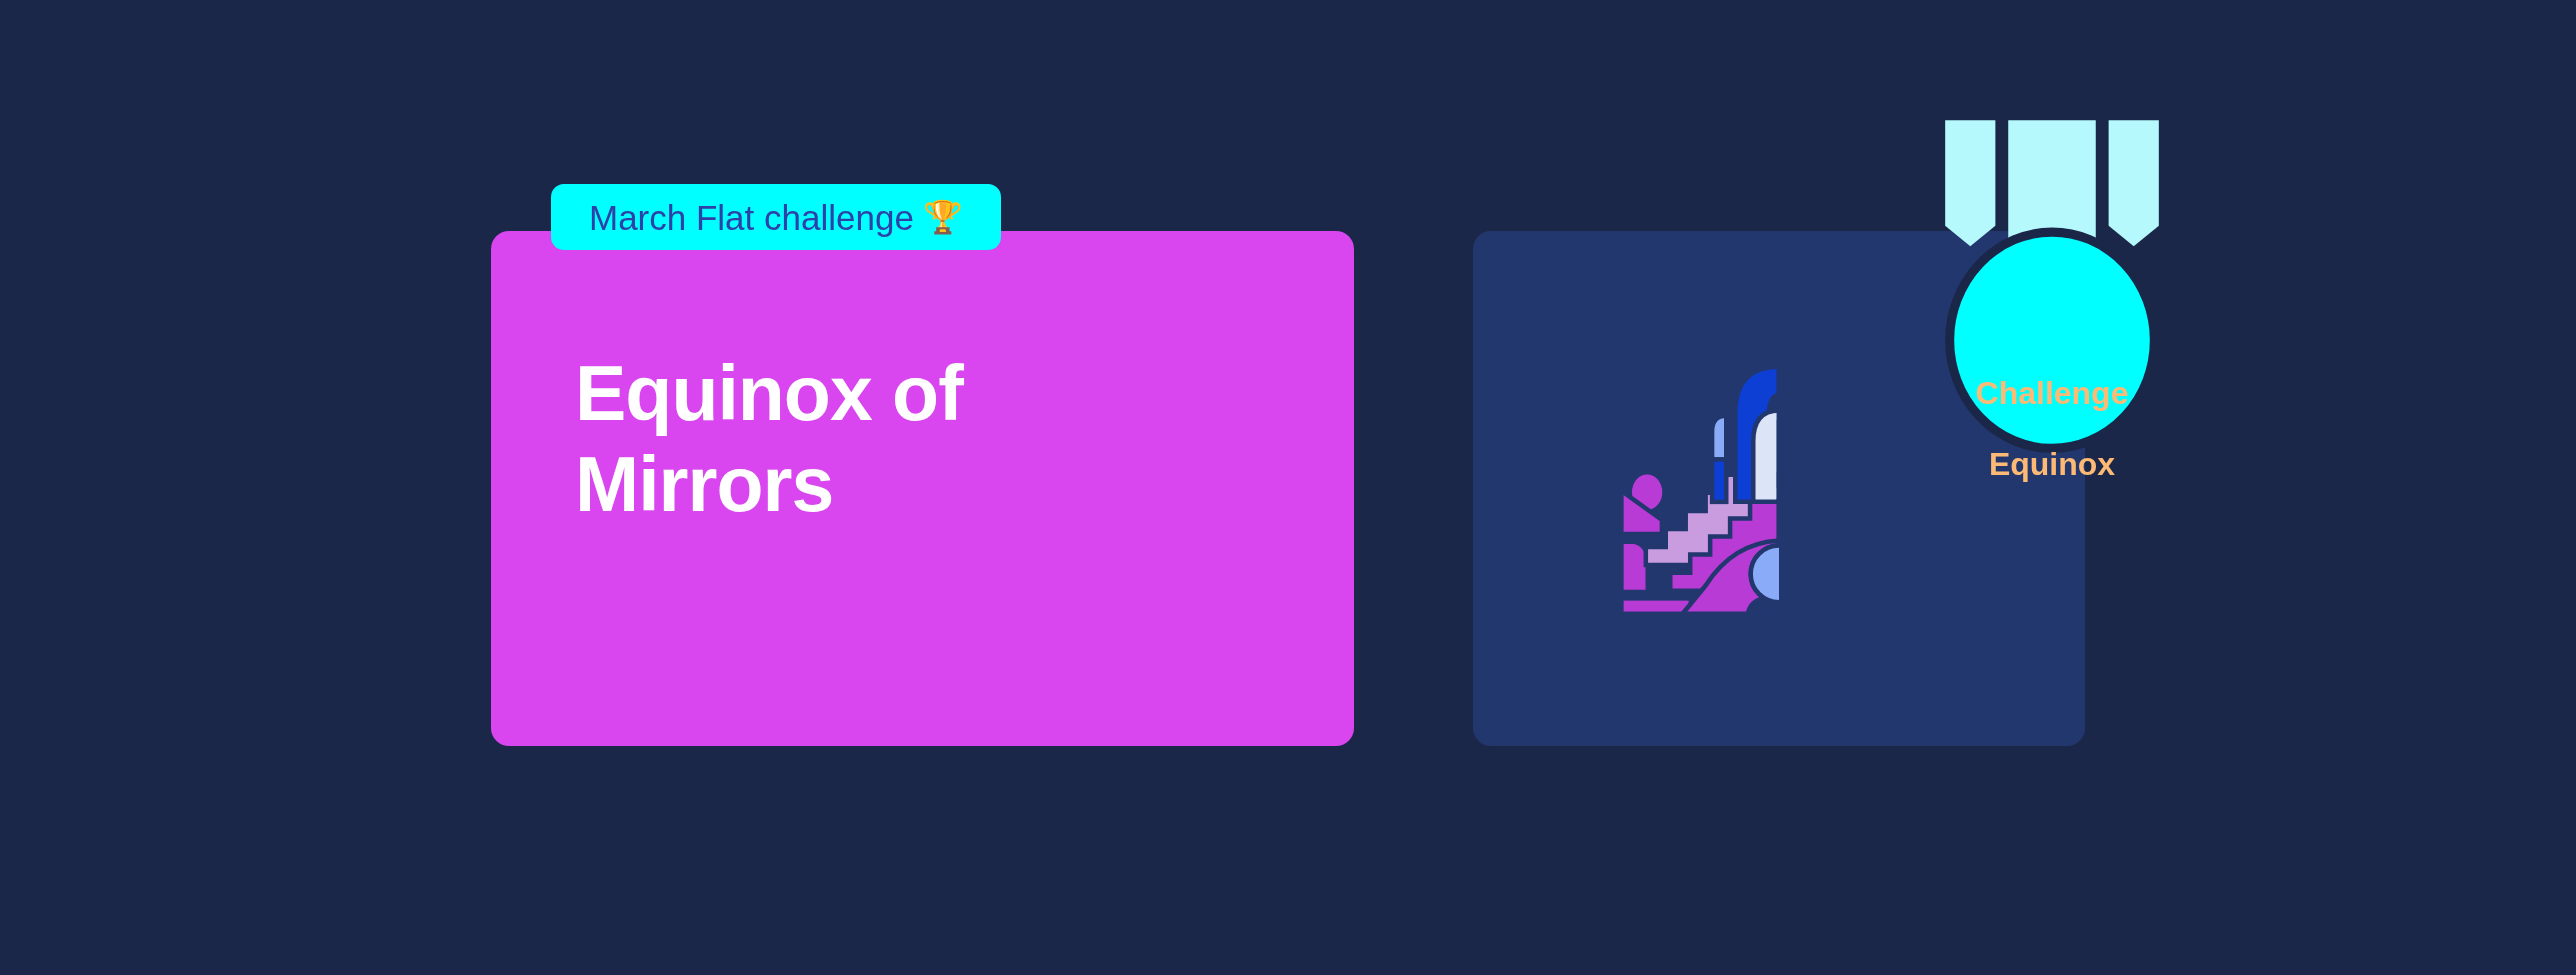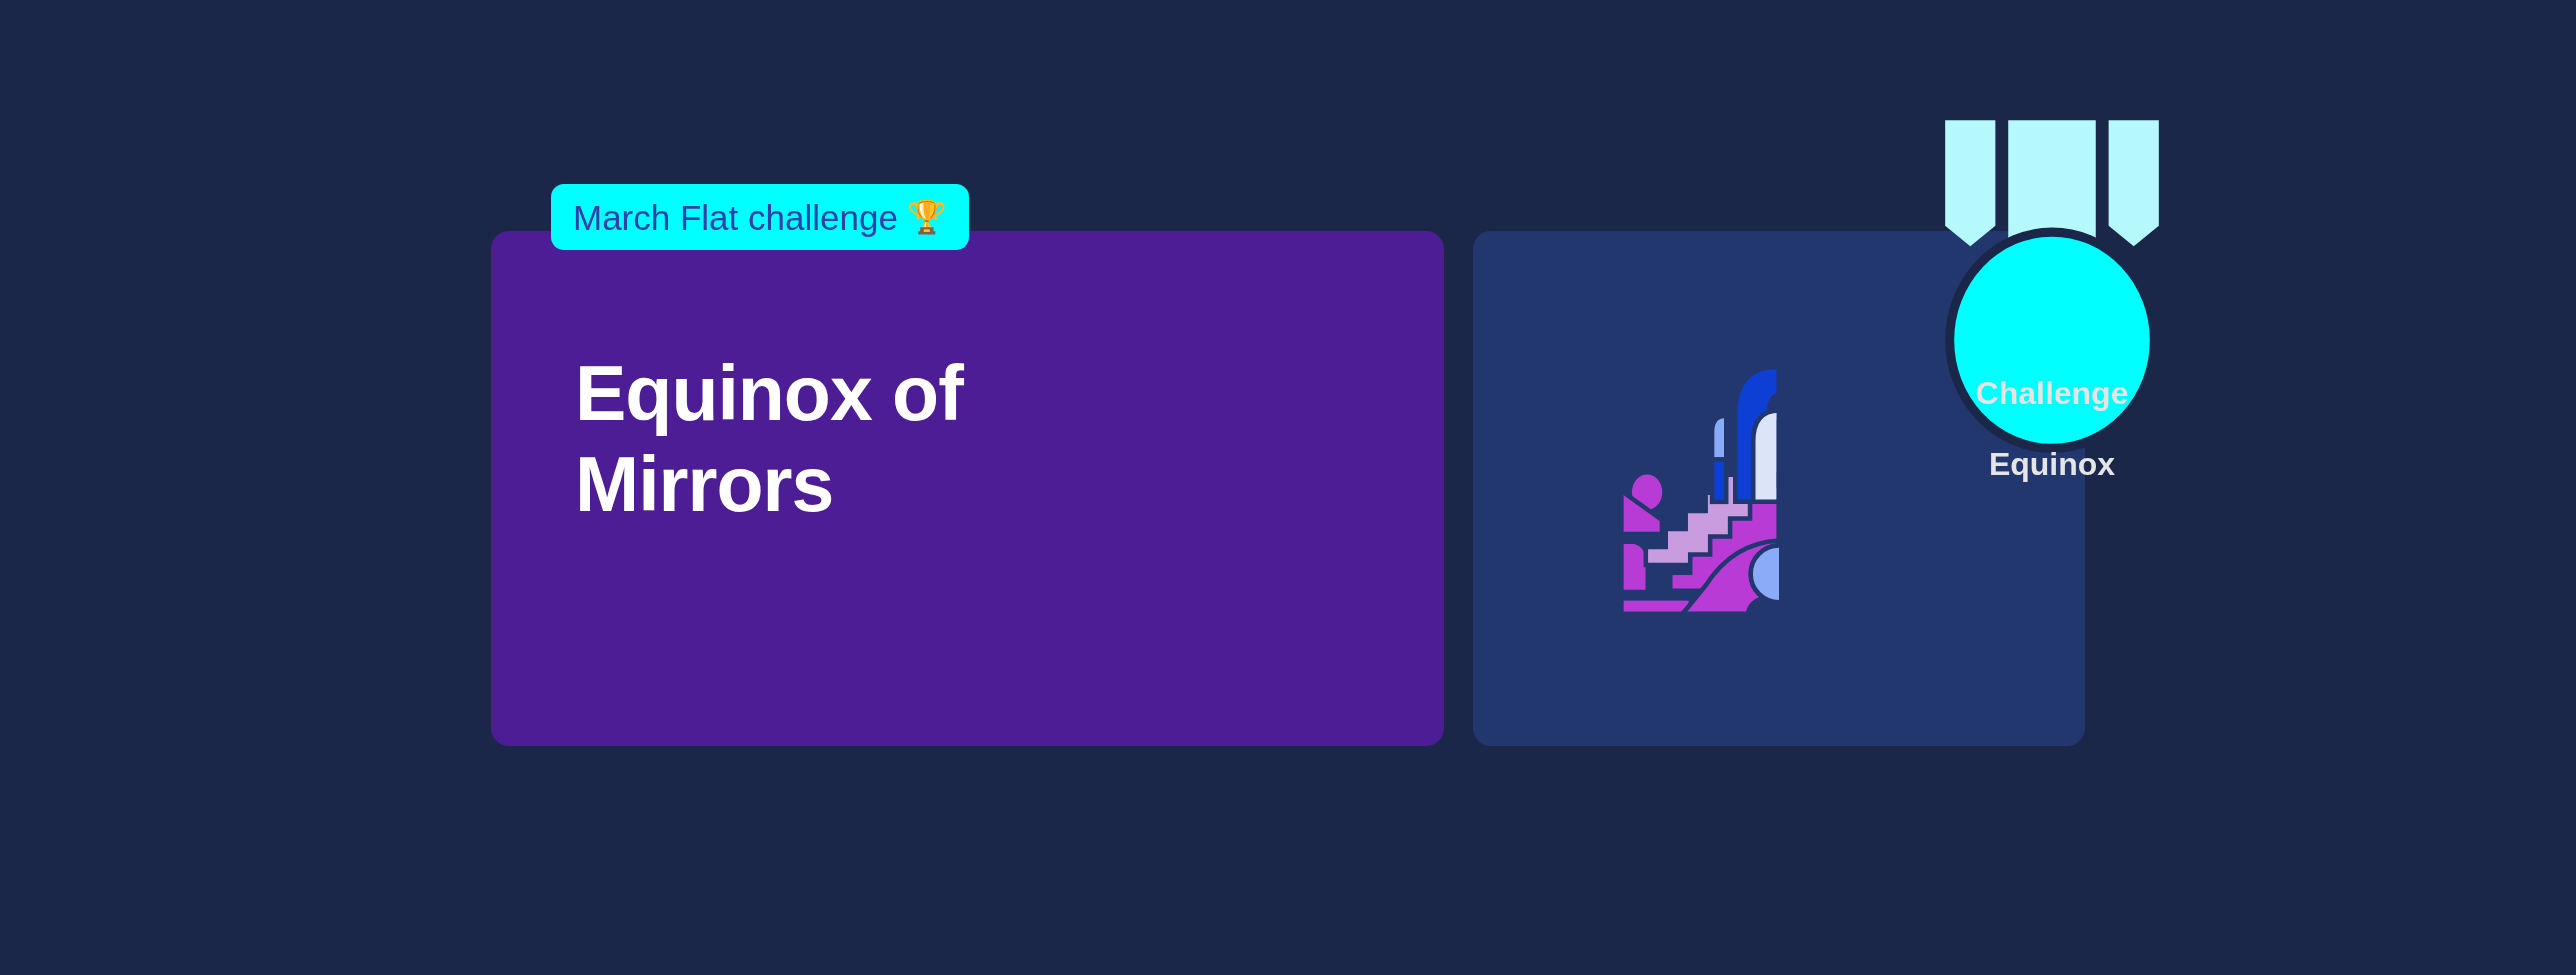--- a/index.html
+++ b/index.html
@@ -19,23 +19,23 @@
     position: absolute;
     inset: 0;
     background: #1B2749;
   }
 
   
   .hero-card {
     position: absolute;
     left: 491px;
     top: 231px;
-    width: 953px;
+    width: 863px;
     height: 515px;
-    background: #4c1d95;
+    background: #d946ef;
     border-radius: 18px;
     box-sizing: border-box;
   }
 
   .hero-title {
     position: absolute;
     left: 84px;
     top: 117px;
     width: 644px;
     color: #FFFFFF;
@@ -48,21 +48,21 @@
 
   
   .challenge-pill {
     position: absolute;
     left: 551px;
     top: 184px;
     height: 66px;
     display: flex;
     align-items: center;
     gap: 9px;
-    padding: 0 22px;
+    padding: 0 38px;
     background: #00FFFF;
     border-radius: 13px;
     z-index: 20;
   }
   .challenge-pill-label {
     color: #2E41A8;
     font-size: 35px;
     font-weight: normal;
     line-height: 1;
     white-space: nowrap;
@@ -102,21 +102,21 @@
     height: 399px;
     z-index: 30;
   }
   .medal svg { display: block; width: 100%; height: 100%; }
   .medal-text {
     position: absolute;
     left: 0;
     right: 0;
     top: 225px;
     text-align: center;
-    color: #e5e5e5;
+    color: #fdba74;
     font-size: 32px;
     font-weight: bold;
     line-height: 1.12;
     pointer-events: none;
     white-space: pre-line;
   }
 </style>
 </head>
 <body>
 

